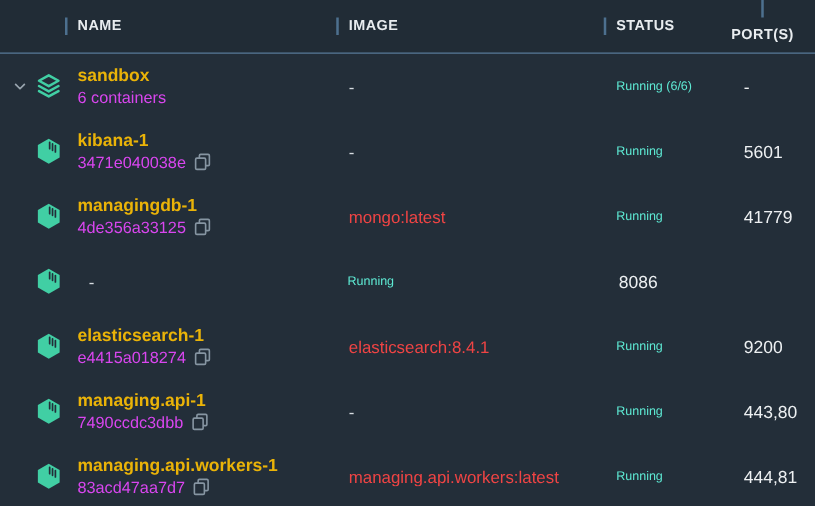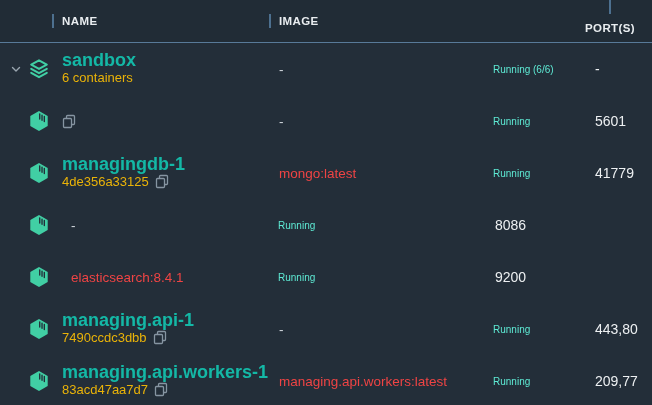--- a/index.html
+++ b/index.html
@@ -73,35 +73,35 @@
   .chevron.hidden { visibility: hidden; }
   .type-icon {
     width: 22px;
     height: 24px;
     display: inline-flex;
     align-items: center;
     justify-content: center;
     flex: 0 0 22px;
   }
   .c-name .name {
-    font-size: 18px;
+    font-size: 14px;
     font-weight: bold;
-    color: #14b8a6;
+    color: #eab308;
     line-height: 17px;
     white-space: nowrap;
   }
   .c-name .subline {
     display: flex;
     align-items: center;
     gap: 6px;
     line-height: 17px;
   }
   .c-name .sub {
     font-size: 13px;
-    color: #eab308;
+    color: #d946ef;
     white-space: nowrap;
     text-align: center;
   }
   .copy-btn {
     width: 14px;
     height: 15px;
     display: inline-flex;
     align-items: center;
     cursor: pointer;
   }
@@ -136,20 +136,24 @@
 
   <div class="thead">
     <div class="hcell hc-name">
       <span class="hbar"></span>
       <span class="hlabel">NAME</span>
     </div>
     <div class="hcell hc-image">
       <span class="hbar"></span>
       <span class="hlabel">IMAGE</span>
     </div>
+    <div class="hcell hc-status">
+      <span class="hbar"></span>
+      <span class="hlabel">STATUS</span>
+    </div>
     <div class="hcell hc-ports">
       <span class="hbar"></span>
       <span class="hlabel">PORT(S)</span>
     </div>
   </div>
 
   <div class="tbody" id="rows">
       <div class="row">
     <div class="c-icon">
       <span class="chevron">
@@ -186,21 +190,23 @@
         </svg>
       </span>
       <span class="type-icon">
             <svg width="22" height="24" viewBox="0 0 24 24" fill="none">
               <path d="M12 1 L21.5 6.5 L21.5 17.5 L12 23 L2.5 17.5 L2.5 6.5 Z" fill="#41cfa4"></path>
               <path d="M12.8 4.2 L12.8 9.8 M15.3 5.6 L15.3 11.2 M17.8 7 L17.8 12.6" stroke="#232e39" stroke-width="1.5" stroke-linecap="round"></path>
             </svg>
           </span>
     </div>
     <div class="c-name">
-      <div class="subline">
+      <div class="name">kibana-1</div>
+      <div class="subline">
+        <span class="sub">3471e040038e</span>
         <span class="copy-btn">
           <svg width="14" height="15" viewBox="0 0 14 15" fill="none">
             <rect x="4.5" y="1.5" width="8" height="9" rx="1" stroke="#8695a2" stroke-width="1.3"></rect>
             <rect x="1.5" y="4.5" width="8" height="9" rx="1" stroke="#8695a2" stroke-width="1.3" fill="#232e39"></rect>
           </svg>
         </span>
       </div>
     </div>
     <div class="c-image">
       <span class="img-text">-</span>
@@ -267,20 +273,32 @@
           <path d="M2.5 4.5 L6 8 L9.5 4.5" stroke="#99a5af" stroke-width="1.4" stroke-linecap="round" stroke-linejoin="round"></path>
         </svg>
       </span>
       <span class="type-icon">
             <svg width="22" height="24" viewBox="0 0 24 24" fill="none">
               <path d="M12 1 L21.5 6.5 L21.5 17.5 L12 23 L2.5 17.5 L2.5 6.5 Z" fill="#41cfa4"></path>
               <path d="M12.8 4.2 L12.8 9.8 M15.3 5.6 L15.3 11.2 M17.8 7 L17.8 12.6" stroke="#232e39" stroke-width="1.5" stroke-linecap="round"></path>
             </svg>
           </span>
     </div>
+    <div class="c-name">
+      <div class="name">elasticsearch-1</div>
+      <div class="subline">
+        <span class="sub">e4415a018274</span>
+        <span class="copy-btn">
+          <svg width="14" height="15" viewBox="0 0 14 15" fill="none">
+            <rect x="4.5" y="1.5" width="8" height="9" rx="1" stroke="#8695a2" stroke-width="1.3"></rect>
+            <rect x="1.5" y="4.5" width="8" height="9" rx="1" stroke="#8695a2" stroke-width="1.3" fill="#232e39"></rect>
+          </svg>
+        </span>
+      </div>
+    </div>
     <div class="c-image">
       <span class="img-text link">elasticsearch:8.4.1</span>
     </div>
     <div class="c-status">Running</div>
     <div class="c-ports">9200</div>
   </div>
       <div class="row">
     <div class="c-icon">
       <span class="chevron hidden">
         <svg width="12" height="12" viewBox="0 0 12 12" fill="none">
@@ -335,16 +353,16 @@
             <rect x="4.5" y="1.5" width="8" height="9" rx="1" stroke="#8695a2" stroke-width="1.3"></rect>
             <rect x="1.5" y="4.5" width="8" height="9" rx="1" stroke="#8695a2" stroke-width="1.3" fill="#232e39"></rect>
           </svg>
         </span>
       </div>
     </div>
     <div class="c-image">
       <span class="img-text link">managing.api.workers:latest</span>
     </div>
     <div class="c-status">Running</div>
-    <div class="c-ports">209,77</div>
+    <div class="c-ports">444,81</div>
   </div>
     </div>
 </div>
 
 </body></html>

